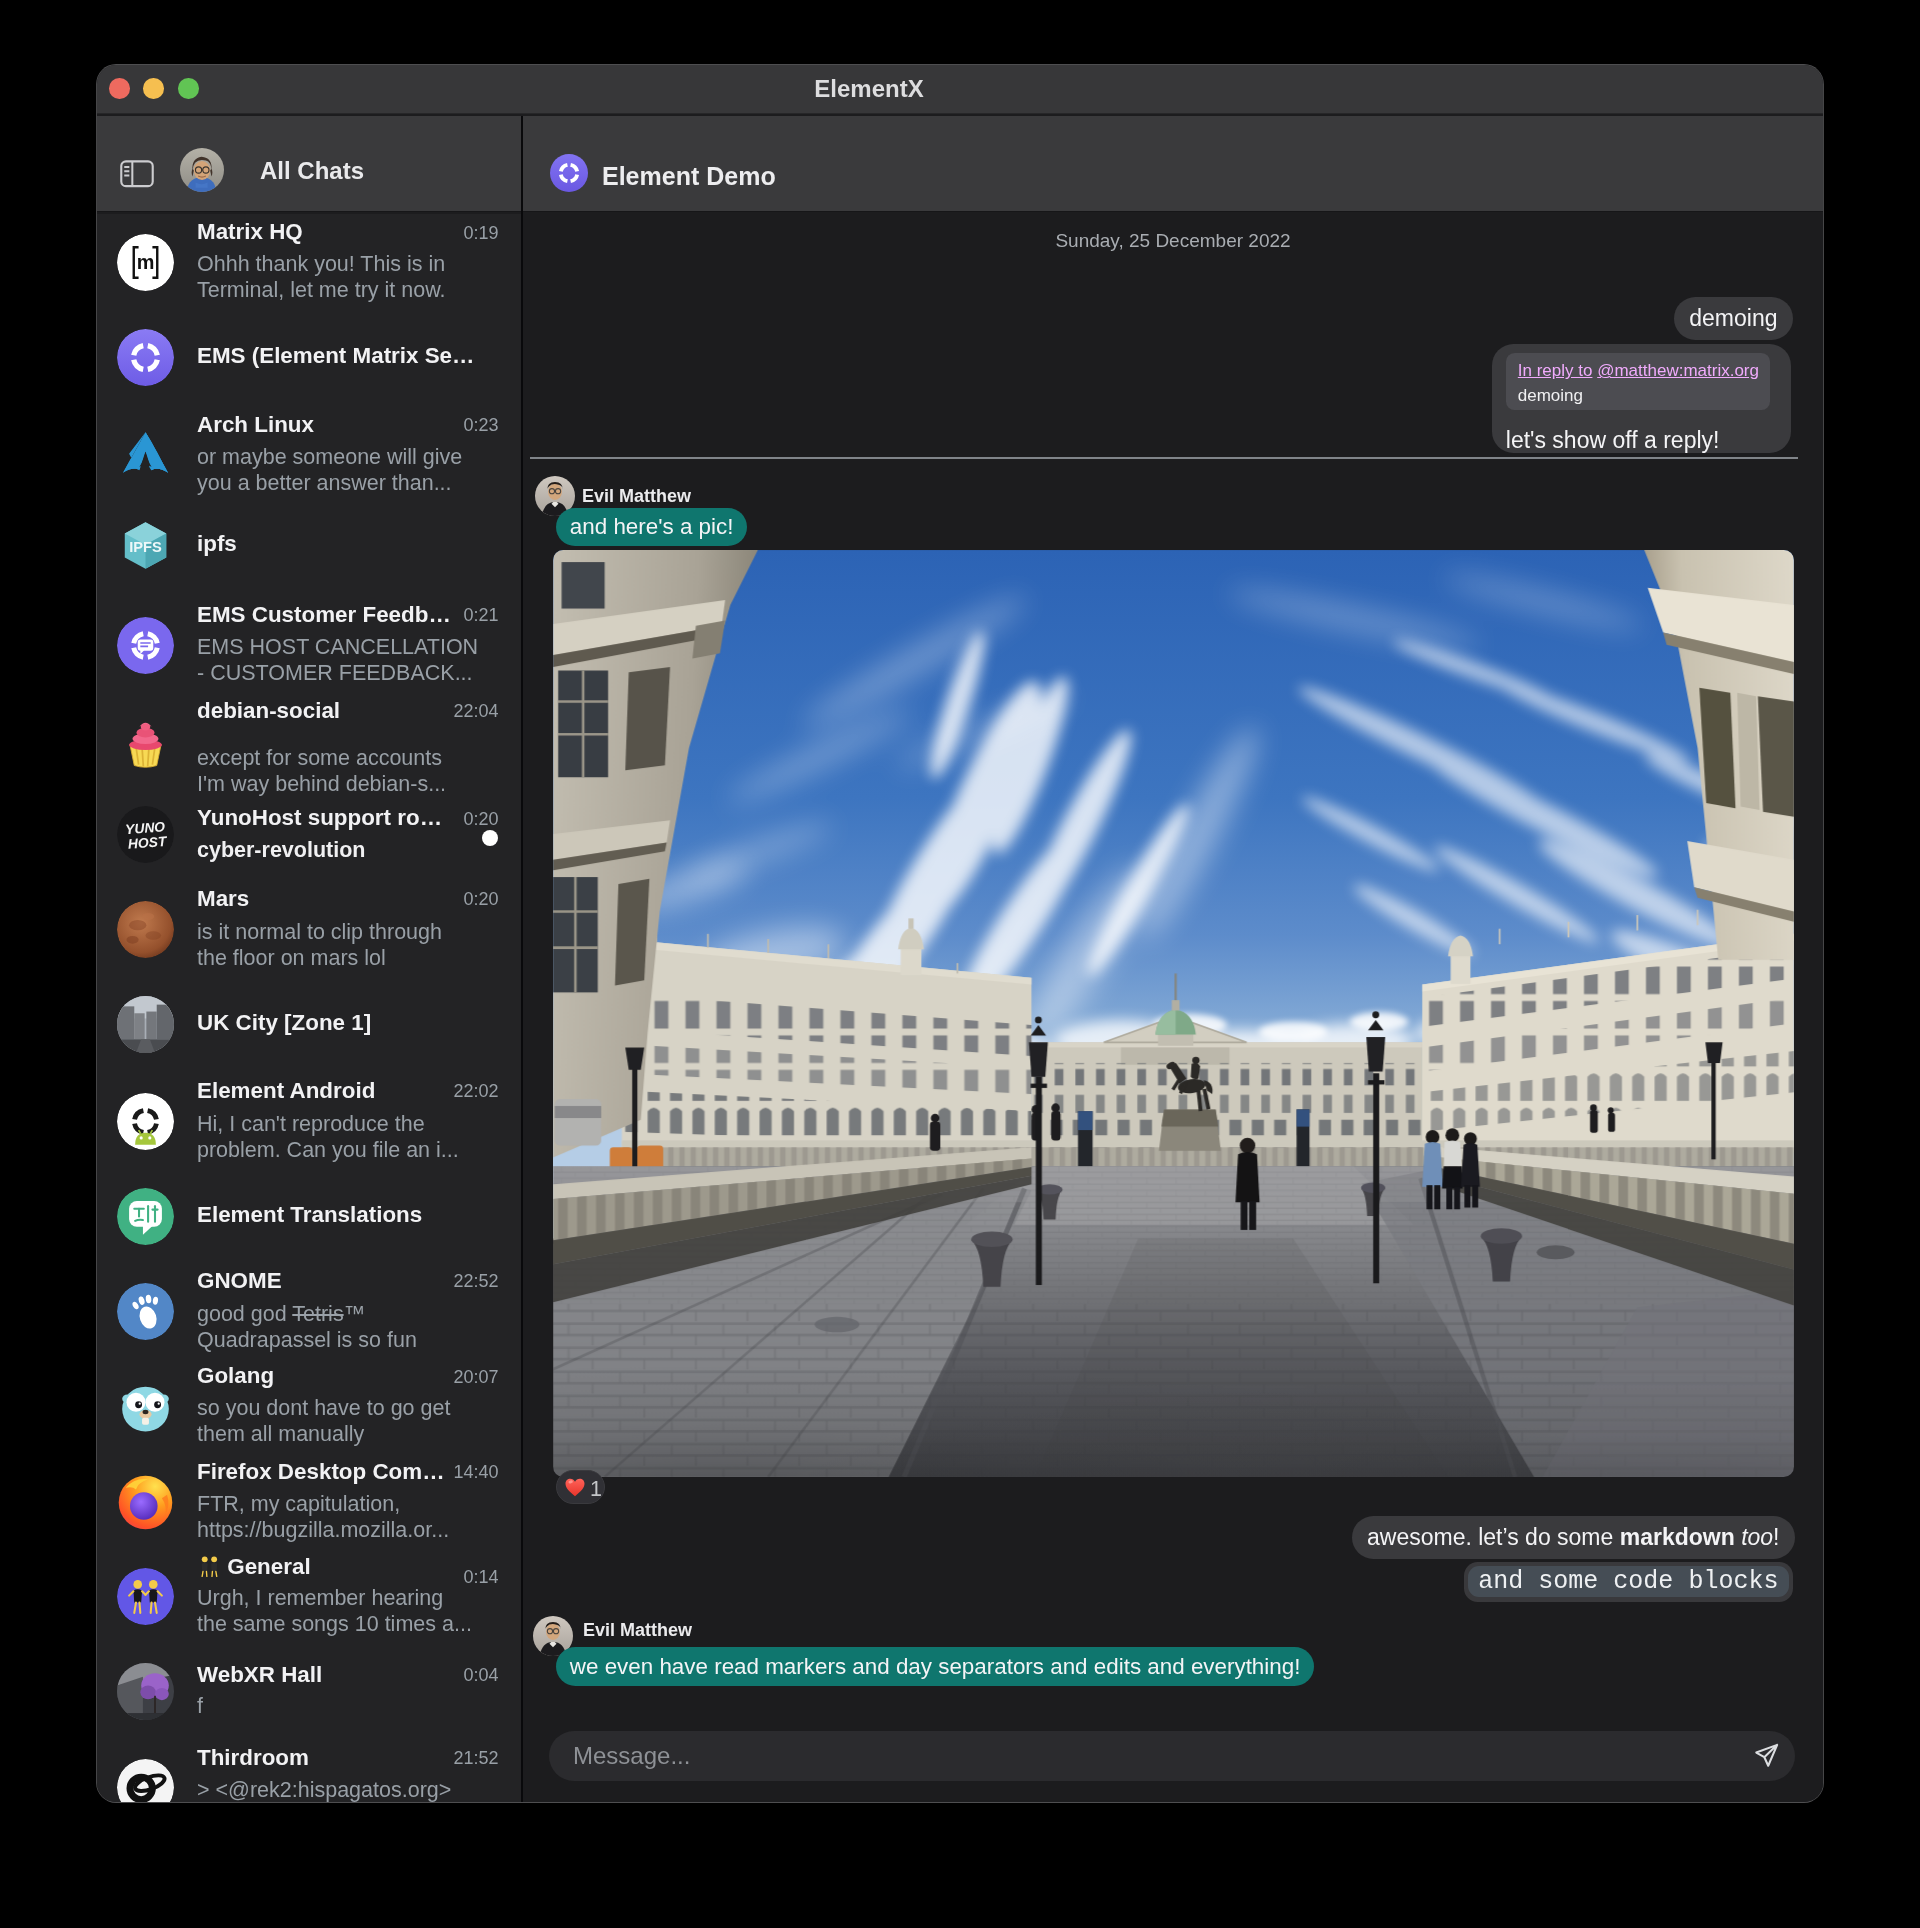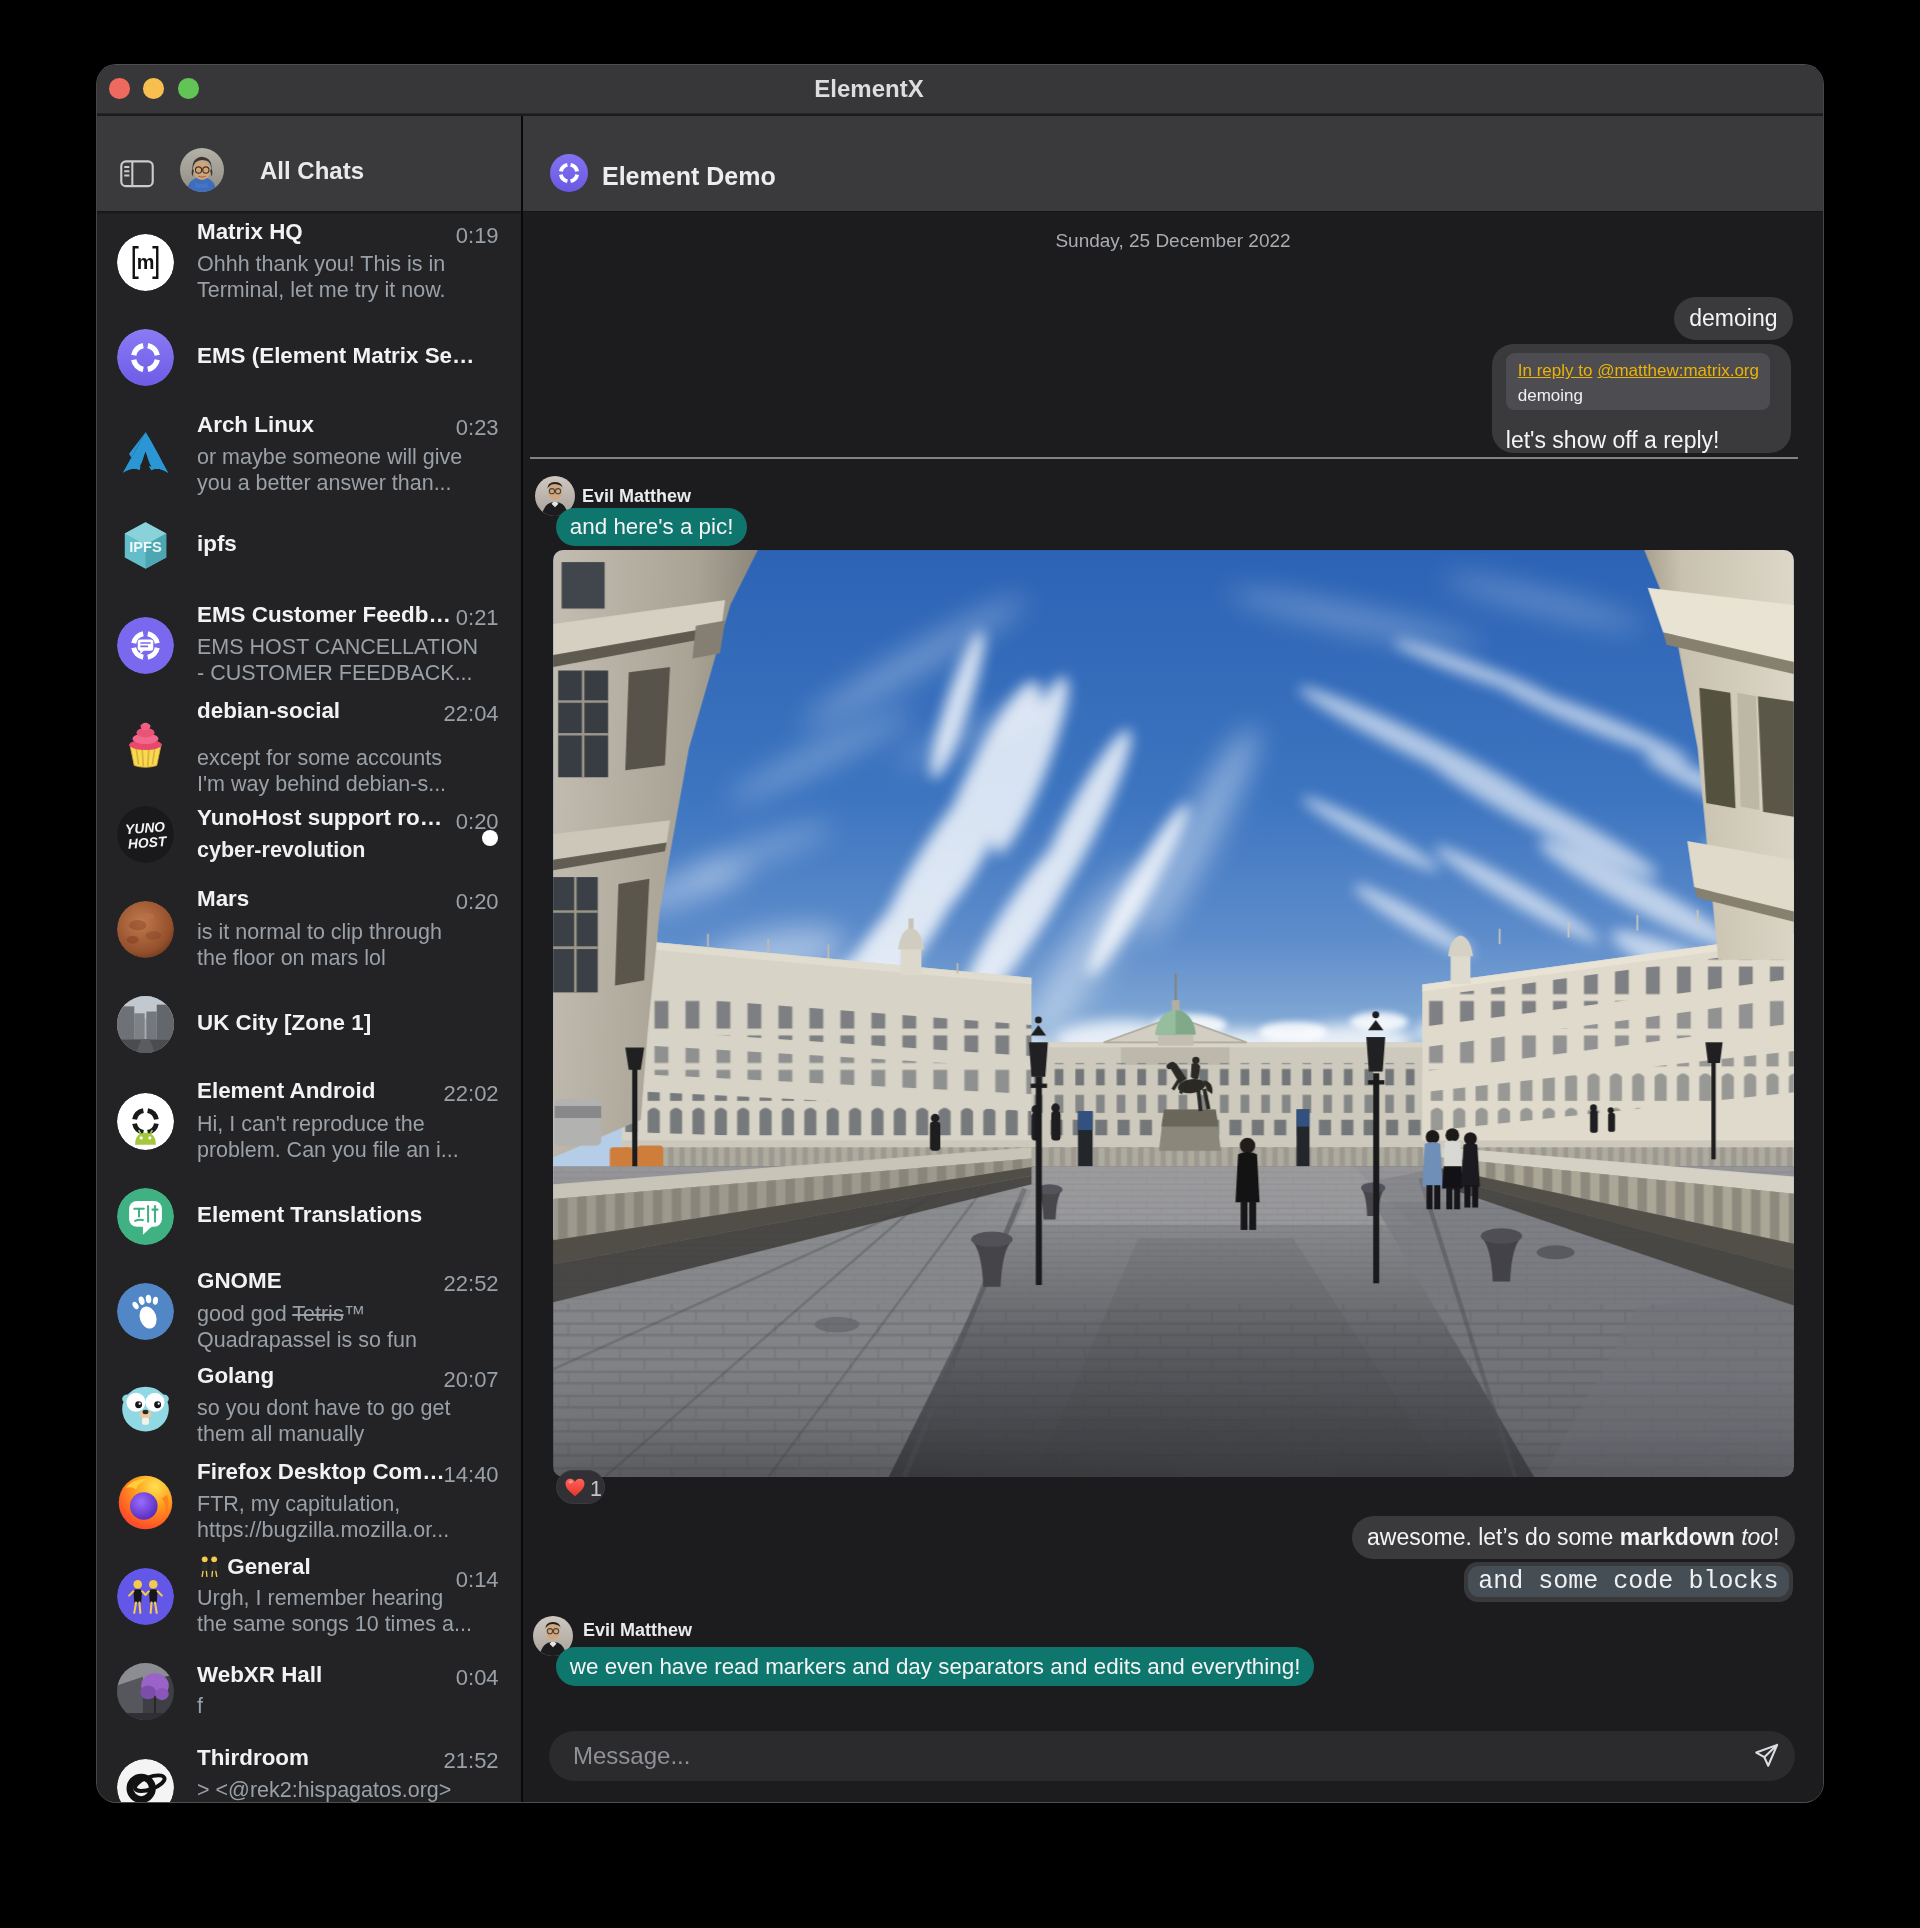--- a/index.html
+++ b/index.html
@@ -15,21 +15,21 @@
   #titletext { position:absolute; top:0; left:0; width:1544px; height:47px;
     text-align:center; line-height:47px; font-weight:bold; font-size:24px; color:#dddddf; }
   #hdr { position:absolute; left:0; top:51px; width:1726px; height:96px;
     background:#3a3a3c; border-bottom:1.7px solid #161618; }
   #vsep { position:absolute; left:424px; top:51px; width:1.7px; height:1686px; background:#09090b; z-index:50; }
   #sidebar { position:absolute; left:0; top:149px; width:424px; height:1588px; background:#232325; }
   #chat { position:absolute; left:426px; top:149px; width:1300px; height:1588px; background:#1c1c1e; }
   .av { position:absolute; left:20px; width:57px; height:57px; border-radius:50%; overflow:hidden; }
   .rt { position:absolute; left:100px; font-size:22.4px; font-weight:bold; color:#f2f2f4; white-space:nowrap; max-width:285px; overflow:hidden; text-overflow:ellipsis; }
   .rs { position:absolute; left:100px; width:305px; font-size:21.5px; line-height:26px; color:#99a0a7; }
-  .tm { position:absolute; right:22.4px; font-size:22px; color:#99a0a7; }
+  .tm { position:absolute; right:22.4px; font-size:18px; color:#99a0a7; }
   .bub-in { position:absolute; background:#0f766e; border-radius:20.6px; color:#f4f4f6;
     font-size:22.4px; line-height:40px; padding:0 13.8px; white-space:nowrap; }
   .bub-out { position:absolute; background:#3a3a3d; border-radius:21.5px; color:#f4f4f6;
     font-size:23px; line-height:43px; padding:0 15.5px; white-space:nowrap; }
   .av2 { width:40px; height:40px; border-radius:50%; overflow:hidden; }
   .name { position:absolute; font-weight:bold; font-size:18px; color:#ebebed; white-space:nowrap; }
 </style>
 </head>
 <body>
 <div id="window">
@@ -309,21 +309,21 @@
     </svg></div>
     <div class="rt" style="top:1531px;">Thirdroom</div>
     <div class="tm" style="top:1534px;">21:52</div>
     <div class="rs" style="top:1563px;">&gt; &lt;@rek2:hispagatos.org&gt;</div>
   </div>
   <div id="chat">
     <div class="abs" style="left:0; top:16.3px; width:1300px; text-align:center; font-size:19px; color:#a9adb2;">Sunday, 25 December 2022</div>
     <div class="bub-out" style="right:30px; top:83px; height:43px;">demoing</div>
     <div class="bub-out" style="right:32px; top:130px; width:299px; height:109px; padding:0;">
       <div class="abs" style="left:13.8px; top:8.6px; width:264px; height:57px; border-radius:8.6px; background:#4c4c51;">
-        <div class="abs" style="left:12px; top:6.9px; font-size:17px; line-height:23px; color:#eab308; white-space:nowrap;text-align:right;"><u>In reply to</u> <u>@matthew:matrix.org</u></div>
+        <div class="abs" style="left:12px; top:6.9px; font-size:17px; line-height:23px; color:#f0abfc; white-space:nowrap;text-align:right;"><u>In reply to</u> <u>@matthew:matrix.org</u></div>
         <div class="abs" style="left:12px; top:31px; font-size:17px; line-height:23px; color:#f0f0f2;">demoing</div>
       </div>
       <div class="abs" style="left:13.8px; top:75px; font-size:23px; color:#f4f4f6;">let's show off a reply!</div>
     </div>
     <div class="abs" style="left:6.9px; top:243px; width:1268px; height:1.7px; background:#808489;"></div>
     <div class="av2 abs" style="left:12px; top:262px;"><svg width="40" height="40" viewBox="0 0 46 46">
       <defs>
             <linearGradient id="emb" x1="0" y1="0" x2="0" y2="1">
         <stop offset="0" stop-color="#cfc8c0"></stop>
               <stop offset="1" stop-color="#a8a29b"></stop>

